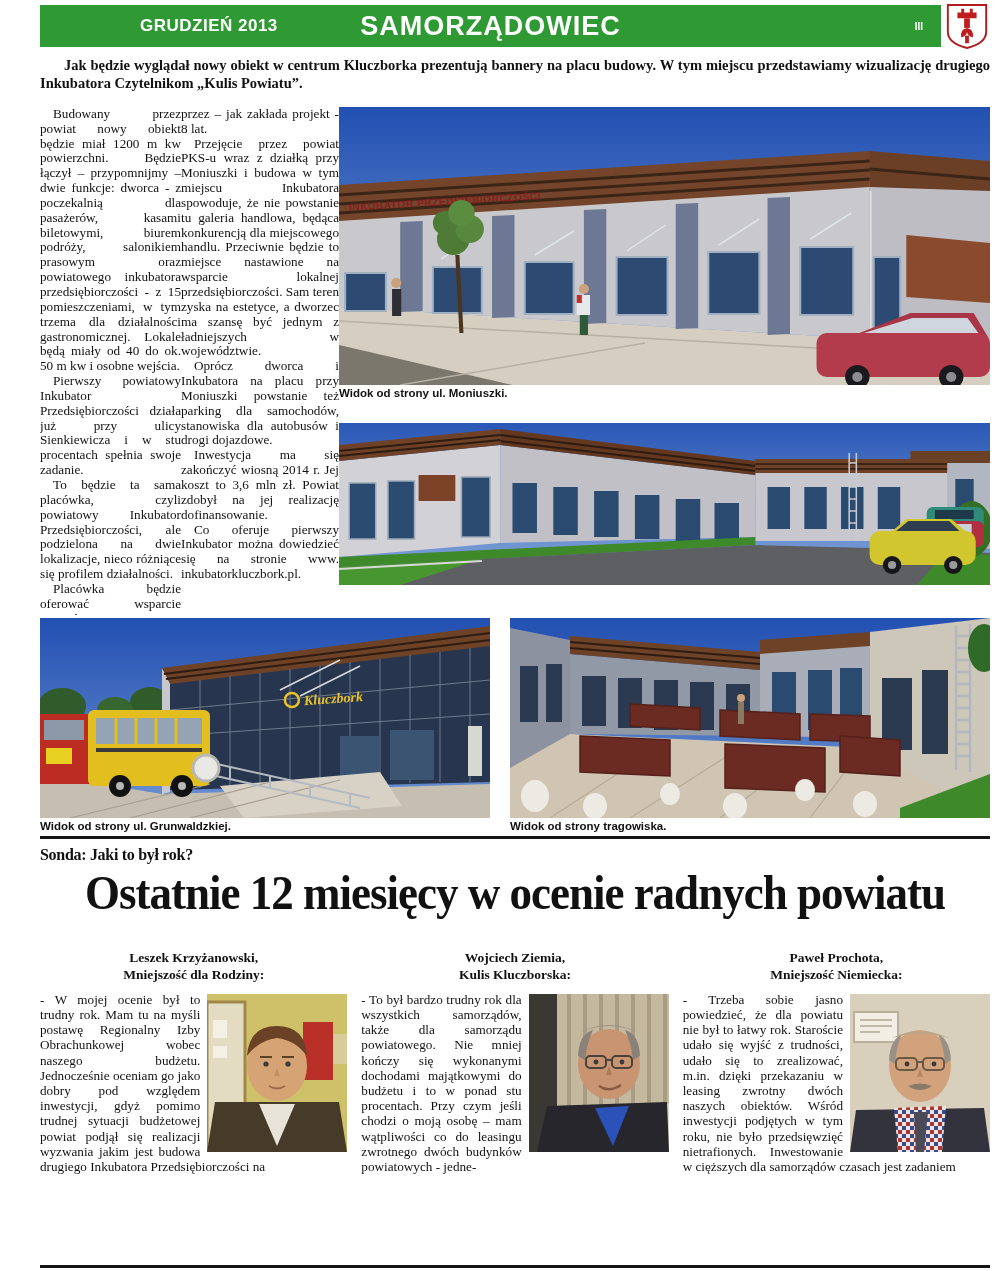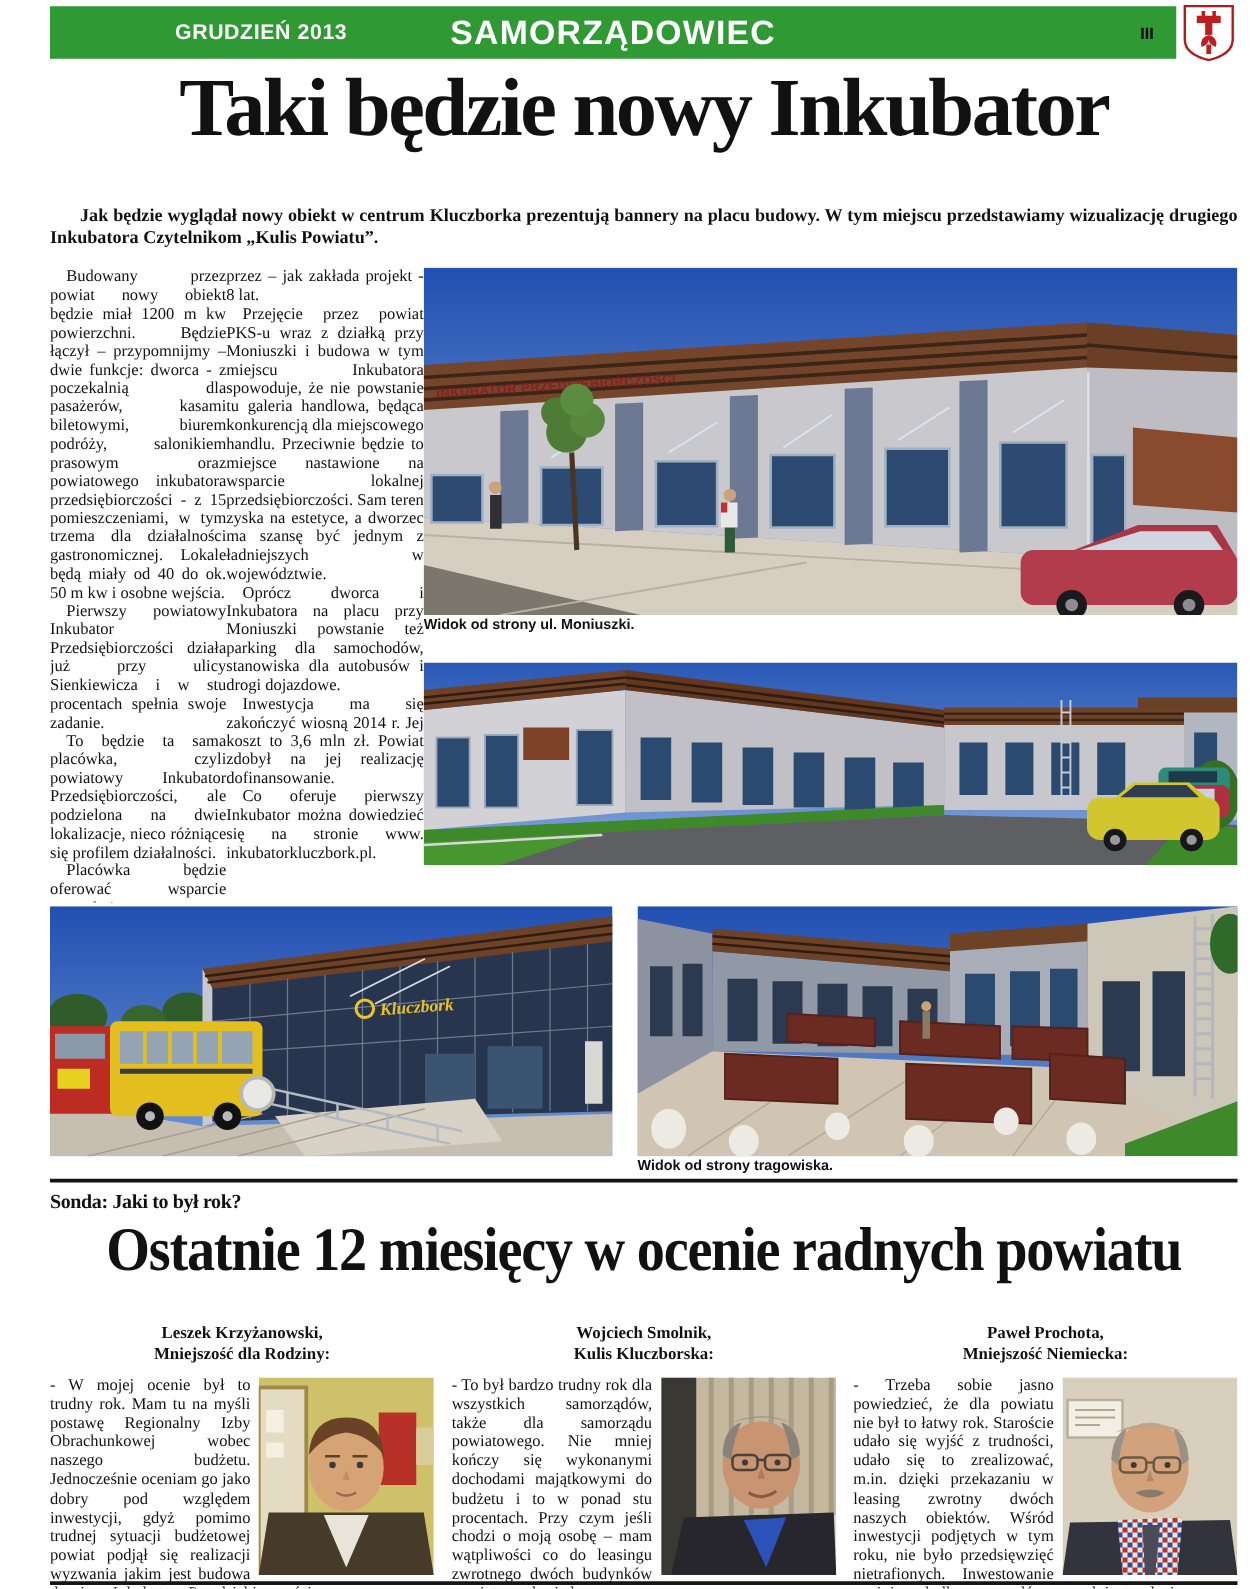--- a/index.html
+++ b/index.html
@@ -8,22 +8,22 @@
   .content{margin-left:40px;width:950px;}
 
   
   .masthead{display:flex;align-items:stretch;margin-top:5px;height:42px;}
   .green-bar{flex:1;background:#2f9a33;display:flex;align-items:center;position:relative;}
   .mh-date{font-family:Liberation Sans, sans-serif;font-weight:bold;color:#fff;
            font-size:17px;margin-left:100px;letter-spacing:.5px;}
   .mh-title{position:absolute;left:0;right:0;text-align:center;
             font-family:"Liberation Sans",sans-serif;font-weight:bold;color:#ffffff;
             font-size:27px;letter-spacing:1px;}
-  .mh-page{font-family:"Liberation Sans",sans-serif;font-weight:bold;color:#000000;
-           font-size:13px;margin-left:auto;margin-right:18px;}
+  .mh-page{font-family:"Liberation Sans",sans-serif;font-weight:bold;color:#ffffff;
+           font-size:10px;margin-left:auto;margin-right:18px;}
   .mh-shield{width:46px;height:46px;margin-left:3px;margin-top:-2px;}
 
   
   .h1{font-weight:bold;font-size:66px;line-height:1.02;text-align:center;
       letter-spacing:-2px;margin-top:6px;white-space:nowrap;}
   .lead{font-weight:bold;font-size:14.5px;line-height:1.22;text-align:justify;
         margin-top:10px;text-indent:24px;}
 
   
   .art1{display:flex;gap:0;margin-top:7px;height:508px;overflow:hidden;}
@@ -76,21 +76,20 @@
     </div>
     <svg class="mh-shield" viewBox="0 0 46 48">
       <path d="M3,2 H43 V30 Q43,42 23,47 Q3,42 3,30 Z" fill="#ffffff" stroke="#b01c1c" stroke-width="2"></path>
       <path d="M13,10 h4 v-4 h3 v4 h6 v-4 h3 v4 h4 v6 h-20 z" fill="#c01e1e"></path>
       <rect x="20" y="16" width="6" height="10" fill="#c01e1e"></rect>
       <path d="M23,26 q-8,2 -6,10 q6,-2 6,-6 q0,4 6,6 q2,-8 -6,-10 z" fill="#c01e1e"></path>
       <rect x="21" y="34" width="4" height="8" fill="#c01e1e"></rect>
     </svg>
   </header>
 
-  <h1 class="h1">Taki będzie nowy Inkubator</h1>
   <p class="lead">Jak będzie wyglądał nowy obiekt w centrum Kluczborka prezentują bannery na placu budowy. W tym miejscu przedstawiamy wizualizację drugiego Inkubatora Czytelnikom „Kulis Powiatu”.</p>
 
   <section class="art1">
     <div class="txtcol col1">
       <p class="noind" style="text-indent:13px">Budowany przez powiat nowy obiekt będzie miał 1200 m kw powierzchni. Będzie łączył – przypomnijmy – dwie funkcje: dworca - z poczekalnią dla pasażerów, kasami biletowymi, biurem podróży, salonikiem prasowym oraz powiatowego inkubatora przedsiębiorczości - z 15 pomieszczeniami, w tym trzema dla działalności gastronomicznej. Lokale będą miały od 40 do ok. 50 m kw i osobne wejścia.</p>
       <p>Pierwszy powiatowy Inkubator Przedsiębiorczości działa już przy ulicy Sienkiewicza i w stu procentach spełnia swoje zadanie.</p>
       <p>To będzie ta sama placówka, czyli powiatowy Inkubator Przedsiębiorczości, ale podzielona na dwie lokalizacje, nieco różniące się profilem działalności.</p>
       <p>Placówka będzie oferować wsparcie początkującym przedsiębiorcom</p>
     </div>
     <div class="txtcol col2">
@@ -304,20 +303,21 @@
           <rect x="56" y="100" width="106" height="26" fill="#95a4b4"></rect>
           <path d="M76,100 v26 M96,100 v26 M116,100 v26 M136,100 v26" stroke="#e2be1e" stroke-width="3"></path>
           <rect x="56" y="130" width="106" height="4" fill="#3a3a3a"></rect>
           <circle cx="80" cy="168" r="11" fill="#111"></circle>
               <circle cx="80" cy="168" r="4" fill="#b8b8b8"></circle>
           <circle cx="142" cy="168" r="11" fill="#111"></circle>
               <circle cx="142" cy="168" r="4" fill="#b8b8b8"></circle>
           <circle cx="166" cy="150" r="13" fill="#e8e8e4" stroke="#b8b8b0" stroke-width="3"></circle>
         </g>
       </svg>
+      <figcaption class="figcap">Widok od strony ul. Grunwaldzkiej.</figcaption>
     </figure>
 
     <figure class="f4">
       <svg class="rendering" viewBox="0 0 480 200" height="200" preserveAspectRatio="none">
         <defs>
           <linearGradient id="sky4" x1="0" y1="0" x2="0" y2="1">
             <stop offset="0" stop-color="#2250b2"></stop>
                 <stop offset="1" stop-color="#6f95d2"></stop>
           </linearGradient>
         </defs>
@@ -418,21 +418,21 @@
             <path d="M70,74 l3,8 h-6 z" fill="#c09060"></path>
           </svg>
         </span>
         <p>- W mojej ocenie był to trudny rok. Mam tu na myśli postawę Regionalny Izby Obrachunkowej wobec naszego budżetu. Jednocześnie oceniam go jako dobry pod względem inwestycji, gdyż pomimo trudnej sytuacji budżetowej powiat podjął się realizacji wyzwania jakim jest budowa drugiego Inkubatora Przedsiębiorczości na</p>
 
       </div>
     </div>
 
     <div class="speaker">
       <div class="sp-head">
-        <div>Wojciech Smolnik,</div>
+        <div>Wojciech Ziemia,</div>
         <div>Kulis Kluczborska:</div>
       </div>
       <div class="sp-body">
         <span class="sp-photo">
           <svg viewBox="0 0 140 158">
             <rect width="140" height="158" fill="#c4b89e"></rect>
             <path d="M40,0 V158 M56,0 V158 M72,0 V158 M88,0 V158 M104,0 V158 M120,0 V158 M136,0 V158" stroke="#a89c84" stroke-width="4"></path>
             <rect x="0" y="0" width="28" height="158" fill="#3a3832"></rect>
             <rect x="120" y="110" width="20" height="48" fill="#ded6c2"></rect>
             <polygon points="18,112 138,108 140,158 8,158" fill="#26262c"></polygon>

